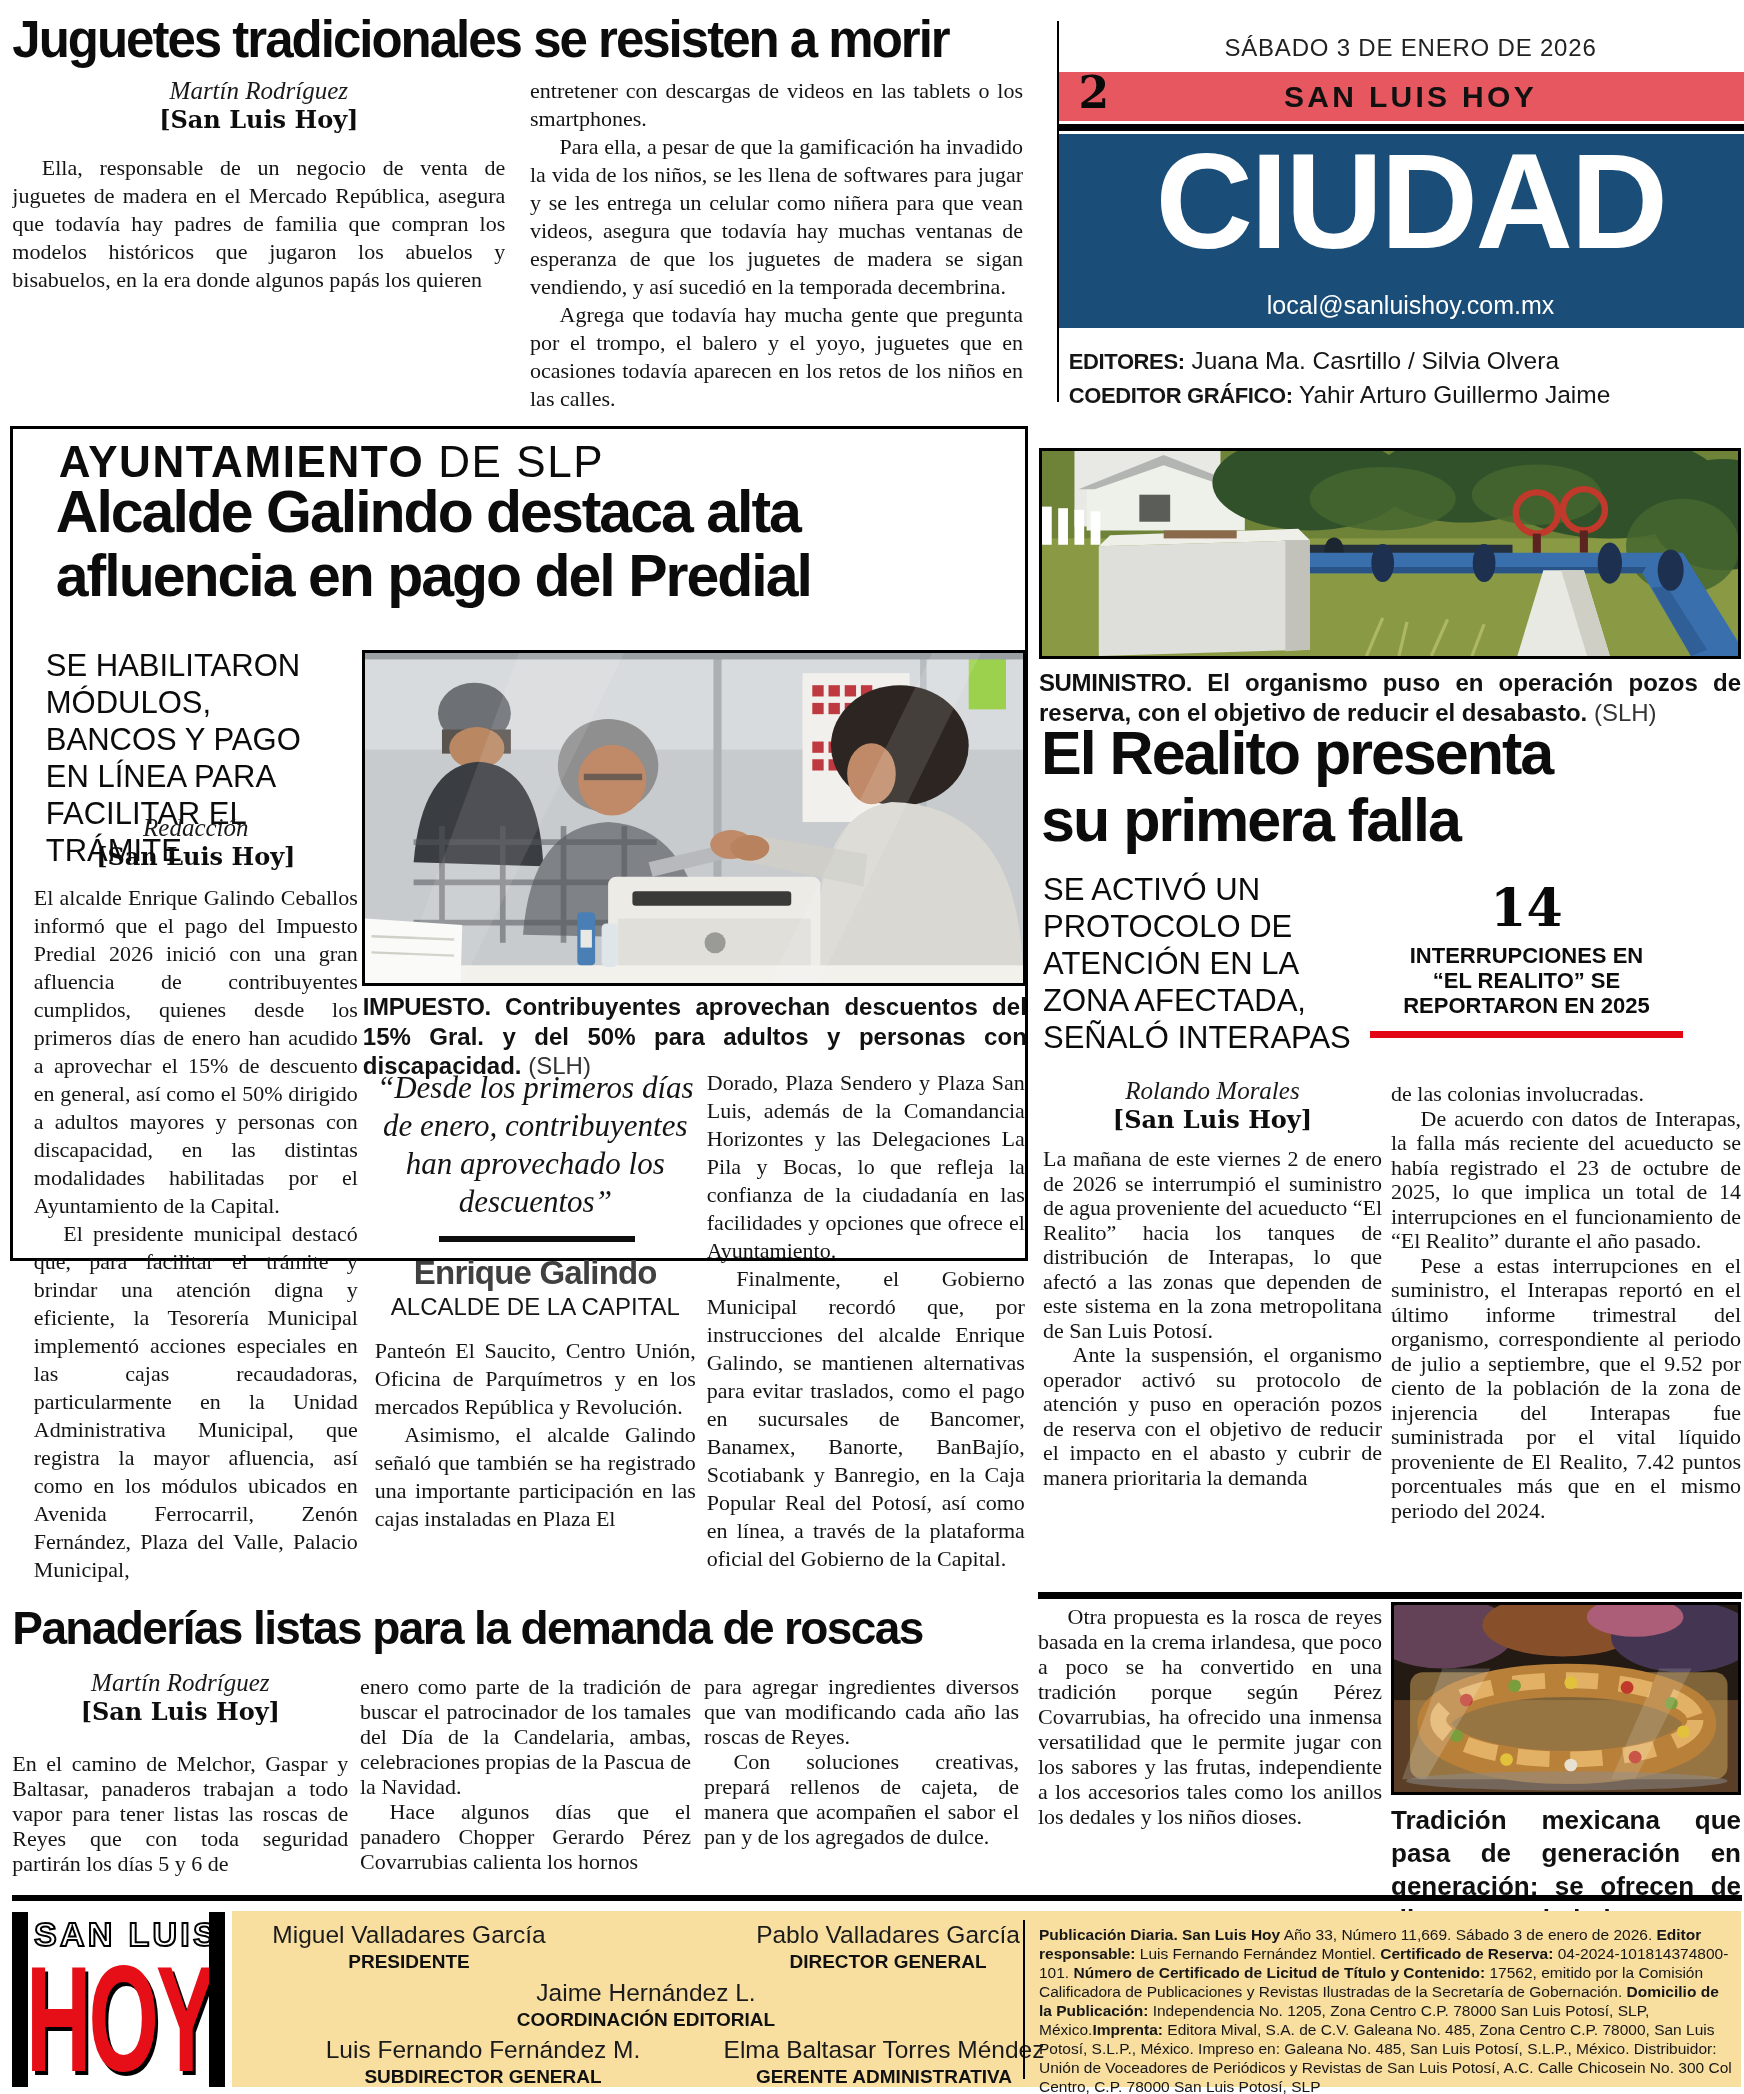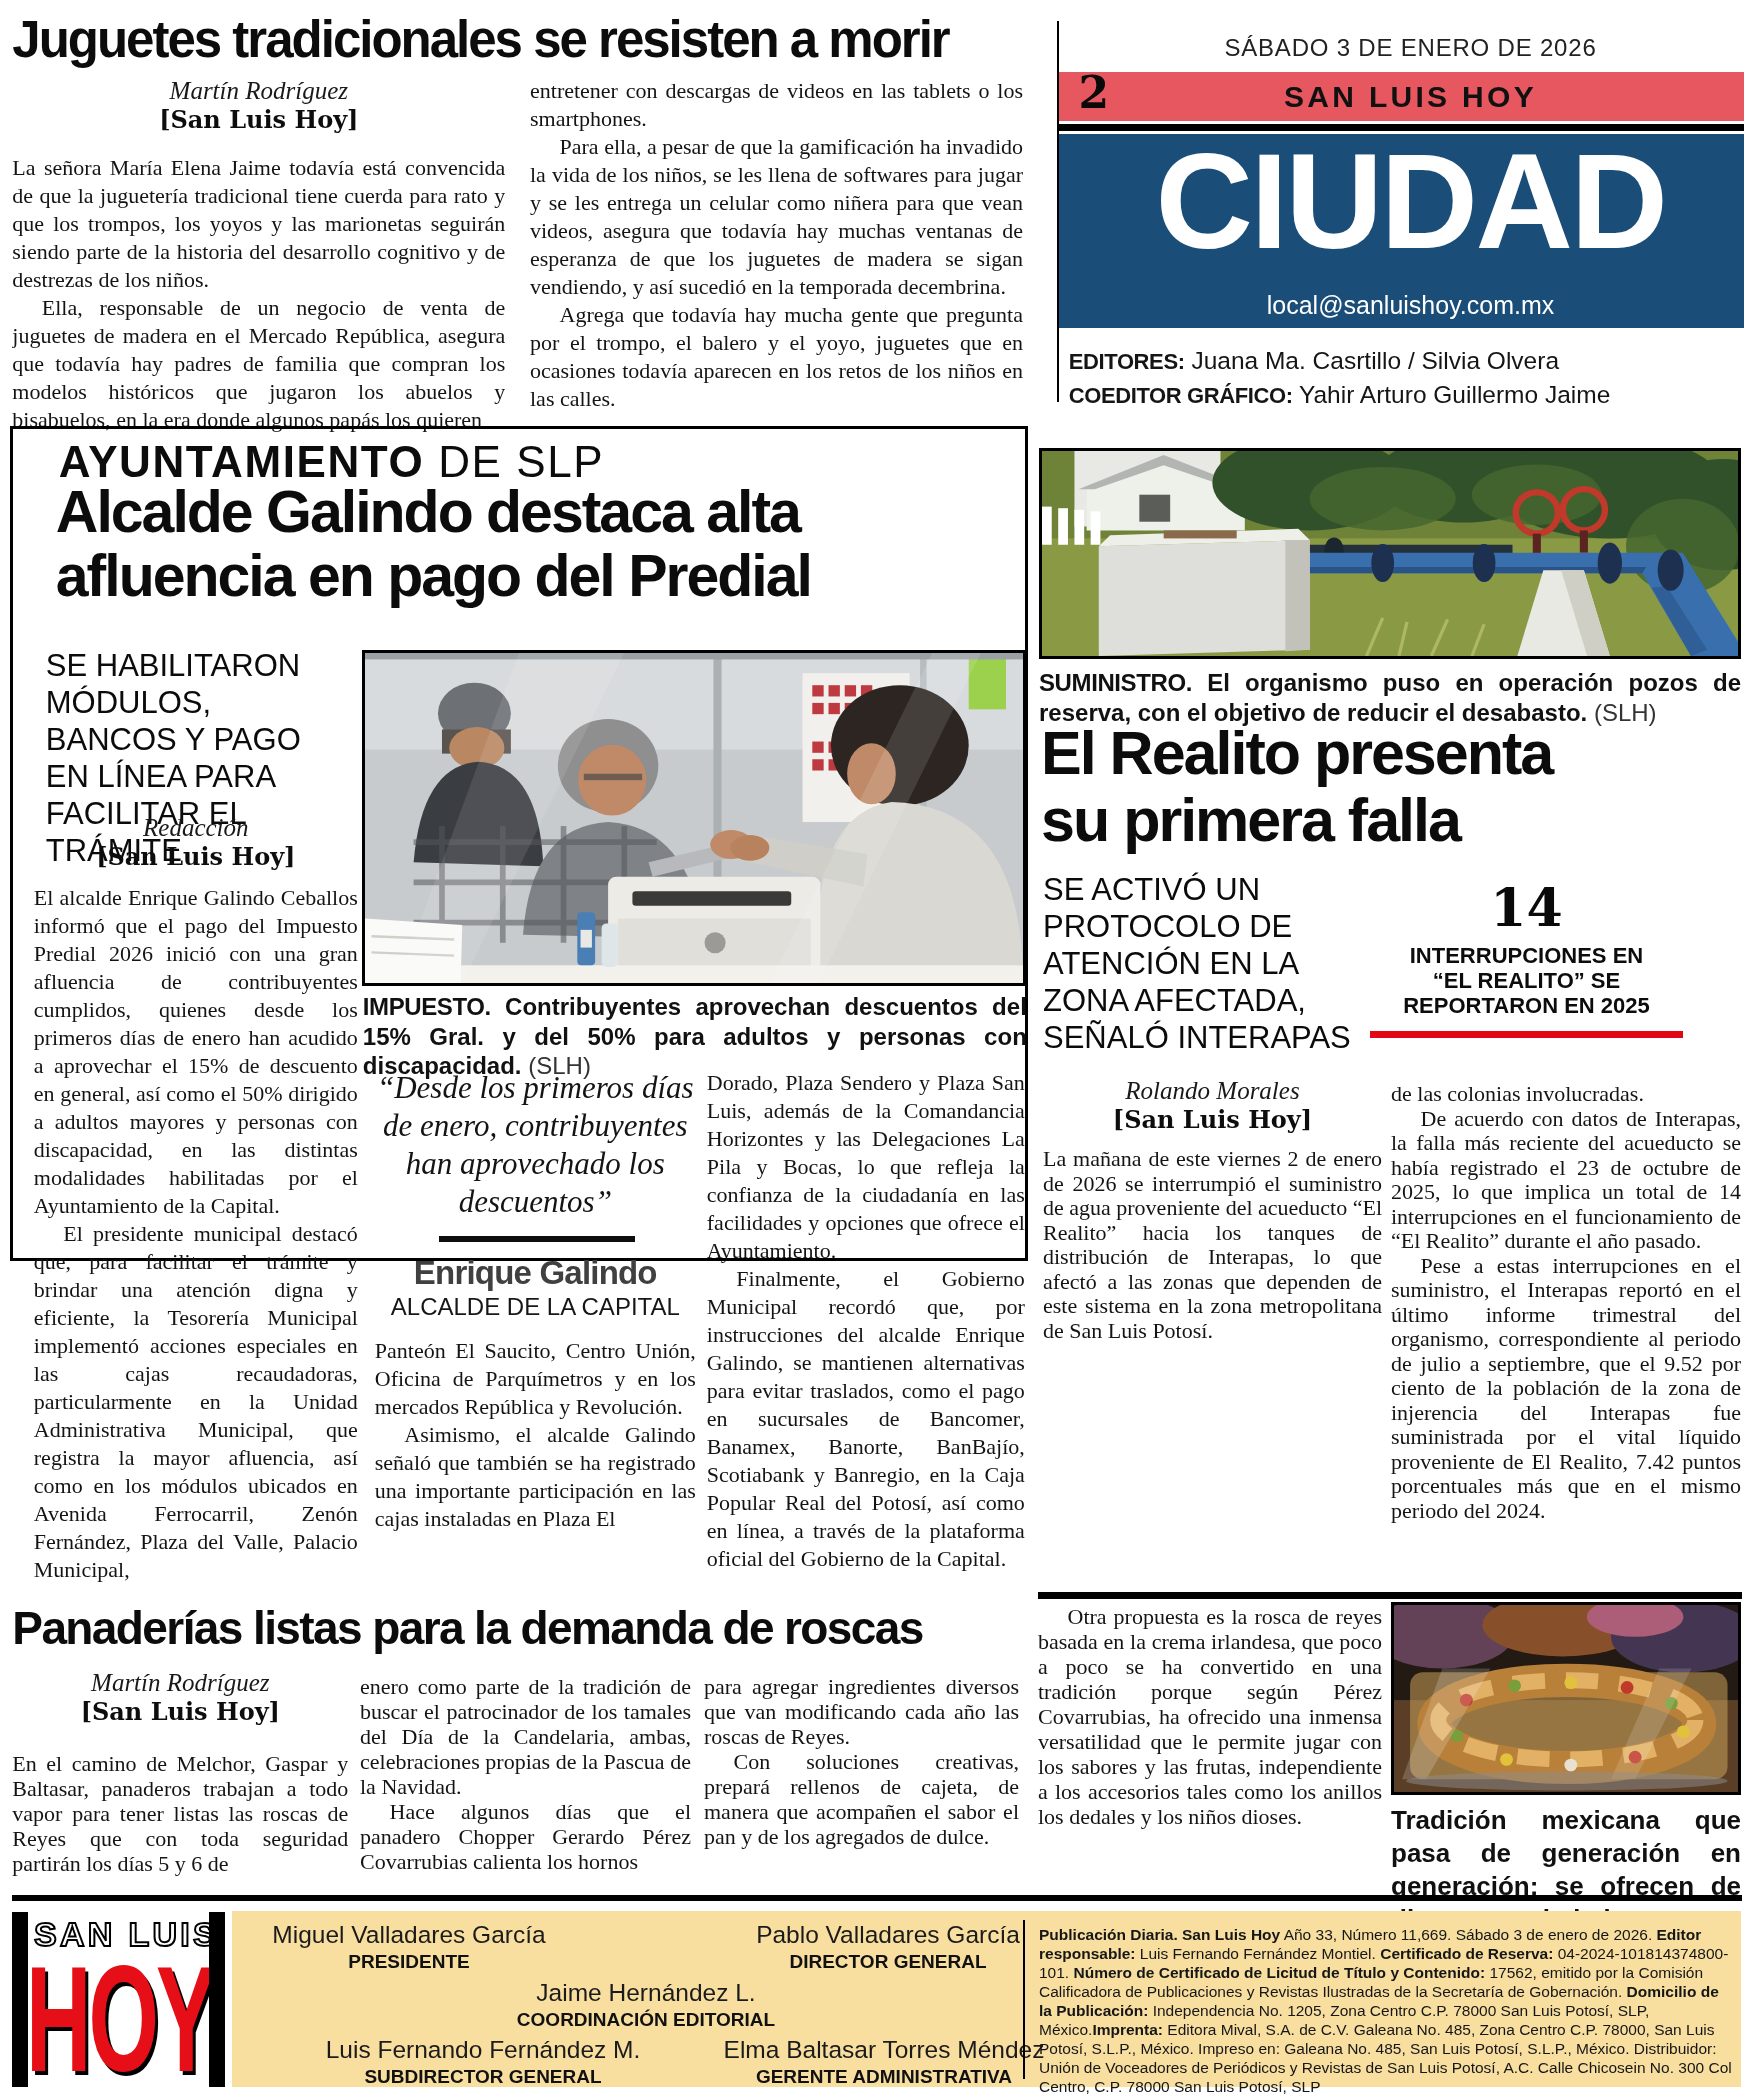--- a/index.html
+++ b/index.html
@@ -74,21 +74,20 @@
 <body>
 
 <div class="page">
 
   <div class="abs hl" style="left:12.3px;top:9.8px;width:1016px;font-size:51px;">Juguetes tradicionales se resisten a morir</div>
   <div class="abs byline" style="left:12.3px;top:77px;width:493px;">
     <div class="byl-author">Martín Rodríguez</div>
     <div class="byl-credit">[San Luis Hoy]</div>
   </div>
   <div class="abs body-serif" style="left:12.3px;top:154px;width:493px;height:283px;">
-    <p>La señora María Elena Jaime todavía está convencida de que la juguetería tradicional tiene cuerda para rato y que los trompos, los yoyos y las marionetas seguirán siendo parte de la historia del desarrollo cognitivo y de destrezas de los niños.</p>
     <p class="ind">Ella, responsable de un negocio de venta de juguetes de madera en el Mercado República, asegura que todavía hay padres de familia que compran los modelos históricos que jugaron los abuelos y bisabuelos, en la era donde algunos papás los quieren</p>
   </div>
   <div class="abs body-serif" style="left:530px;top:77px;width:493px;height:363px;">
     <p>entretener con descargas de videos en las tablets o los smartphones.</p>
     <p class="ind">Para ella, a pesar de que la gamificación ha invadido la vida de los niños, se les llena de softwares para jugar y se les entrega un celular como niñera para que vean videos, asegura que todavía hay muchas ventanas de esperanza de que los juguetes de madera se sigan vendiendo, y así sucedió en la temporada decembrina.</p>
     <p class="ind">Agrega que todavía hay mucha gente que pregunta por el trompo, el balero y el yoyo, juguetes que en ocasiones todavía aparecen en los retos de los niños en las calles.</p>
   </div>
 
   <div class="abs" id="masthead">
     <div class="mh-date">SÁBADO 3 DE ENERO DE 2026</div>
@@ -292,20 +291,21 @@
     <div class="stat-txt" style="width:262px;margin:4.9px auto 0 auto;">INTERRUPCIONES EN “EL REALITO” SE REPORTARON EN 2025</div>
     <div class="stat-rule"></div>
   </div>
 
   <div class="abs byline" style="left:1043px;top:1077px;width:339px;">
     <div class="byl-author">Rolando Morales</div>
     <div class="byl-credit">[San Luis Hoy]</div>
   </div>
   <div class="abs body-serif" style="left:1043px;top:1147px;width:339px;height:442px;font-size:22px;line-height:24.5px;">
     <p>La mañana de este viernes 2 de enero de 2026 se interrumpió el suministro de agua proveniente del acueducto “El Realito” hacia los tanques de distribución de Interapas, lo que afectó a las zonas que dependen de este sistema en la zona metropolitana de San Luis Potosí.</p>
+    <p class="ind">Ante la suspensión, el organismo operador activó su protocolo de atención y puso en operación pozos de reserva con el objetivo de reducir el impacto en el abasto y cubrir de manera prioritaria la demanda</p>
   </div>
   <div class="abs body-serif" style="left:1391px;top:1082px;width:350px;height:507px;font-size:22px;line-height:24.5px;">
     <p>de las colonias involucradas.</p>
     <p class="ind">De acuerdo con datos de Interapas, la falla más reciente del acueducto se había registrado el 23 de octubre de 2025, lo que implica un total de 14 interrupciones en el funcionamiento de “El Realito” durante el año pasado.</p>
     <p class="ind">Pese a estas interrupciones en el suministro, el Interapas reportó en el último informe trimestral del organismo, correspondiente al periodo de julio a septiembre, que el 9.52 por ciento de la población de la zona de injerencia del Interapas fue suministrada por el vital líquido proveniente de El Realito, 7.42 puntos porcentuales más que en el mismo periodo del 2024.</p>
   </div>
 
   <div class="abs hrule" style="left:1038px;top:1592px;width:704px;height:6.5px;"></div>
 
   <div class="abs hl" style="left:12.3px;top:1601px;width:1015px;font-size:46px;letter-spacing:-1.6px;">Panaderías listas para la demanda de roscas</div>

